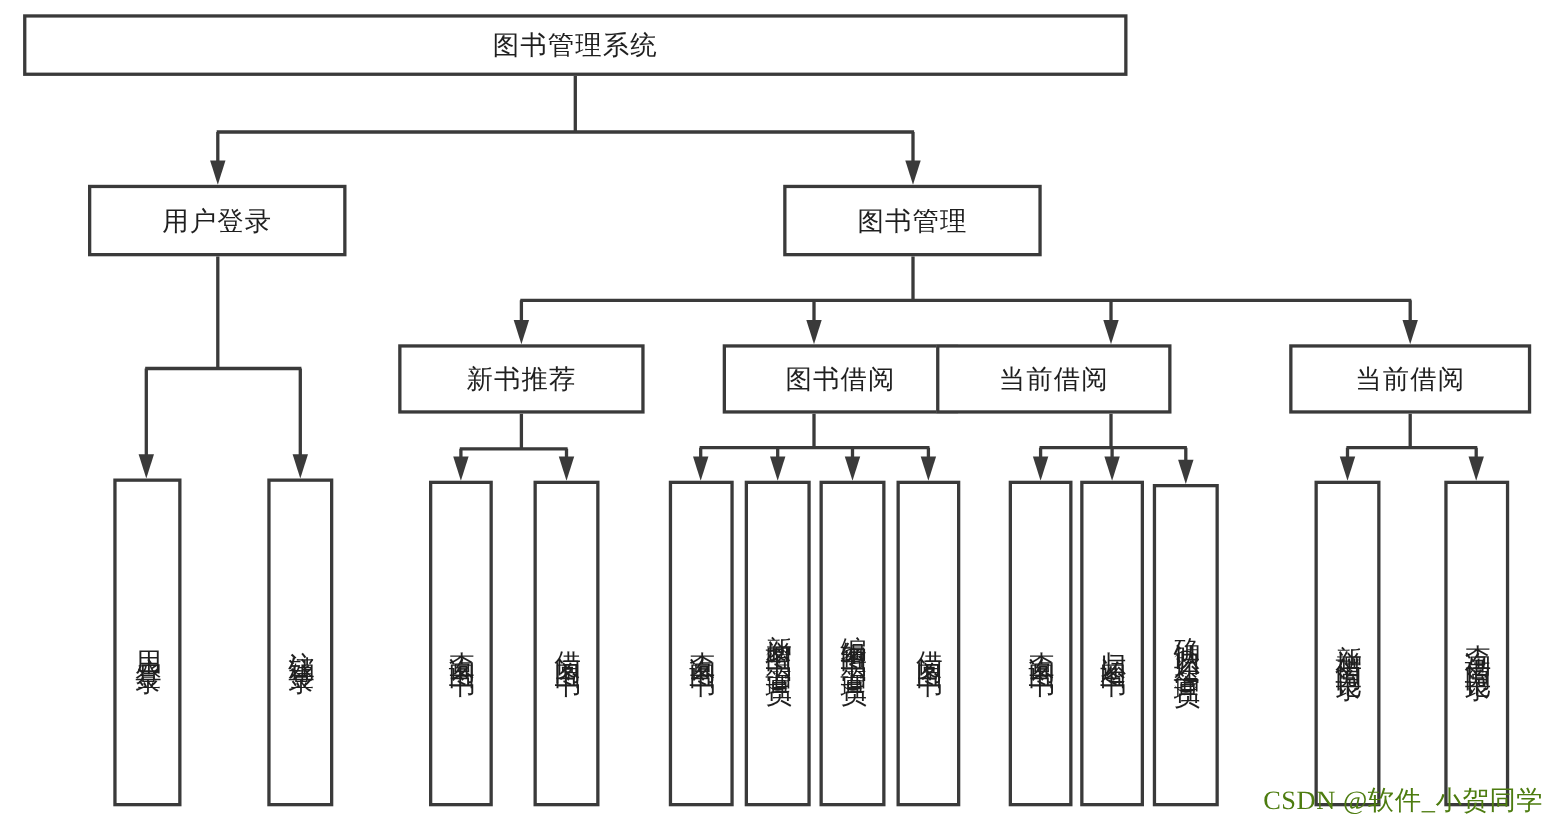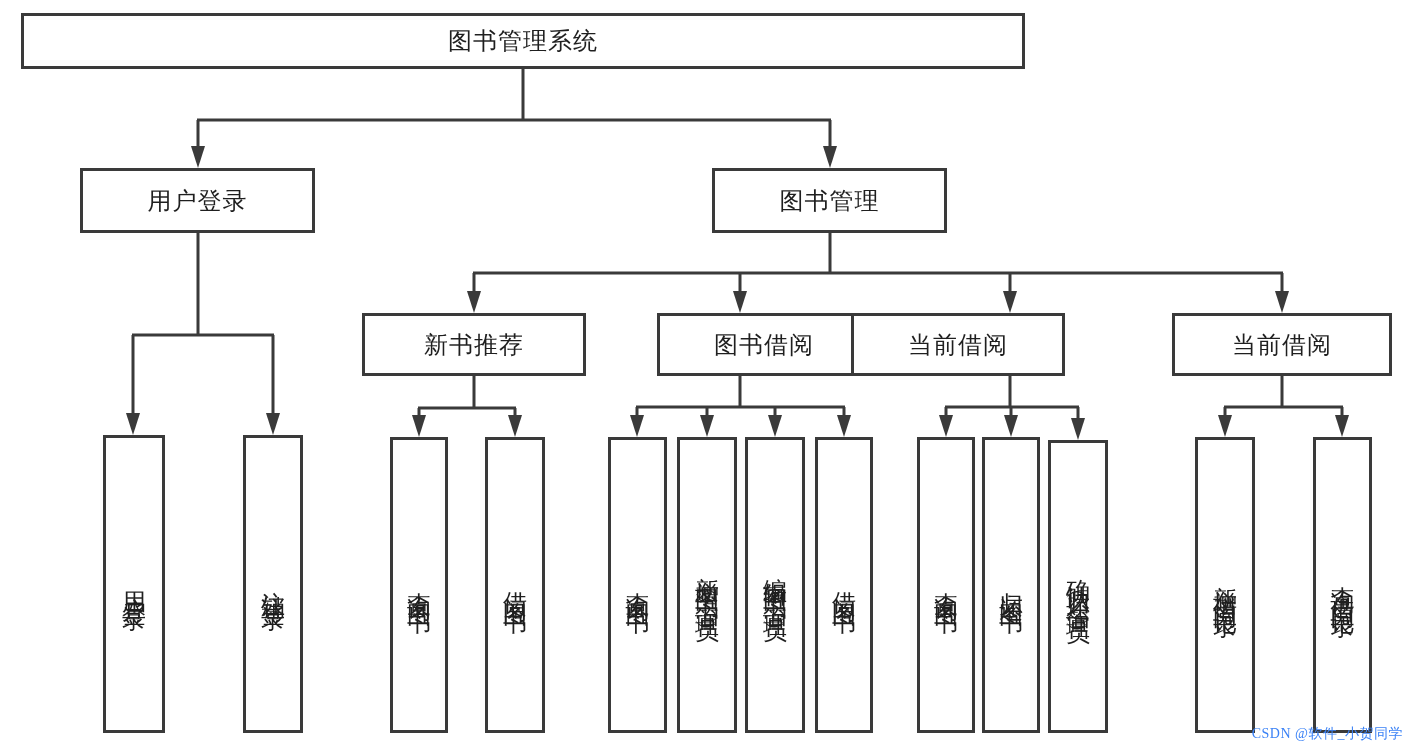--- a/index.html
+++ b/index.html
@@ -29,22 +29,22 @@
     writing-mode:vertical-rl;
     text-orientation:mixed;
     font-size:24px;
     letter-spacing:6px;
     color:#1f1f1f;
     white-space:nowrap;
   }
   #watermark{
     position:absolute;
     right:2px;bottom:4px;
-    font-size:14px;
-    color:#3b82f6;
+    font-size:24px;
+    color:#4d7c0f;
     letter-spacing:0.5px;
     white-space:nowrap;
   }
 </style>
 </head>
 <body>
 
 <div id="stage">
 
   <svg id="connectors" viewBox="0 0 1405 747" xmlns="http://www.w3.org/2000/svg">

